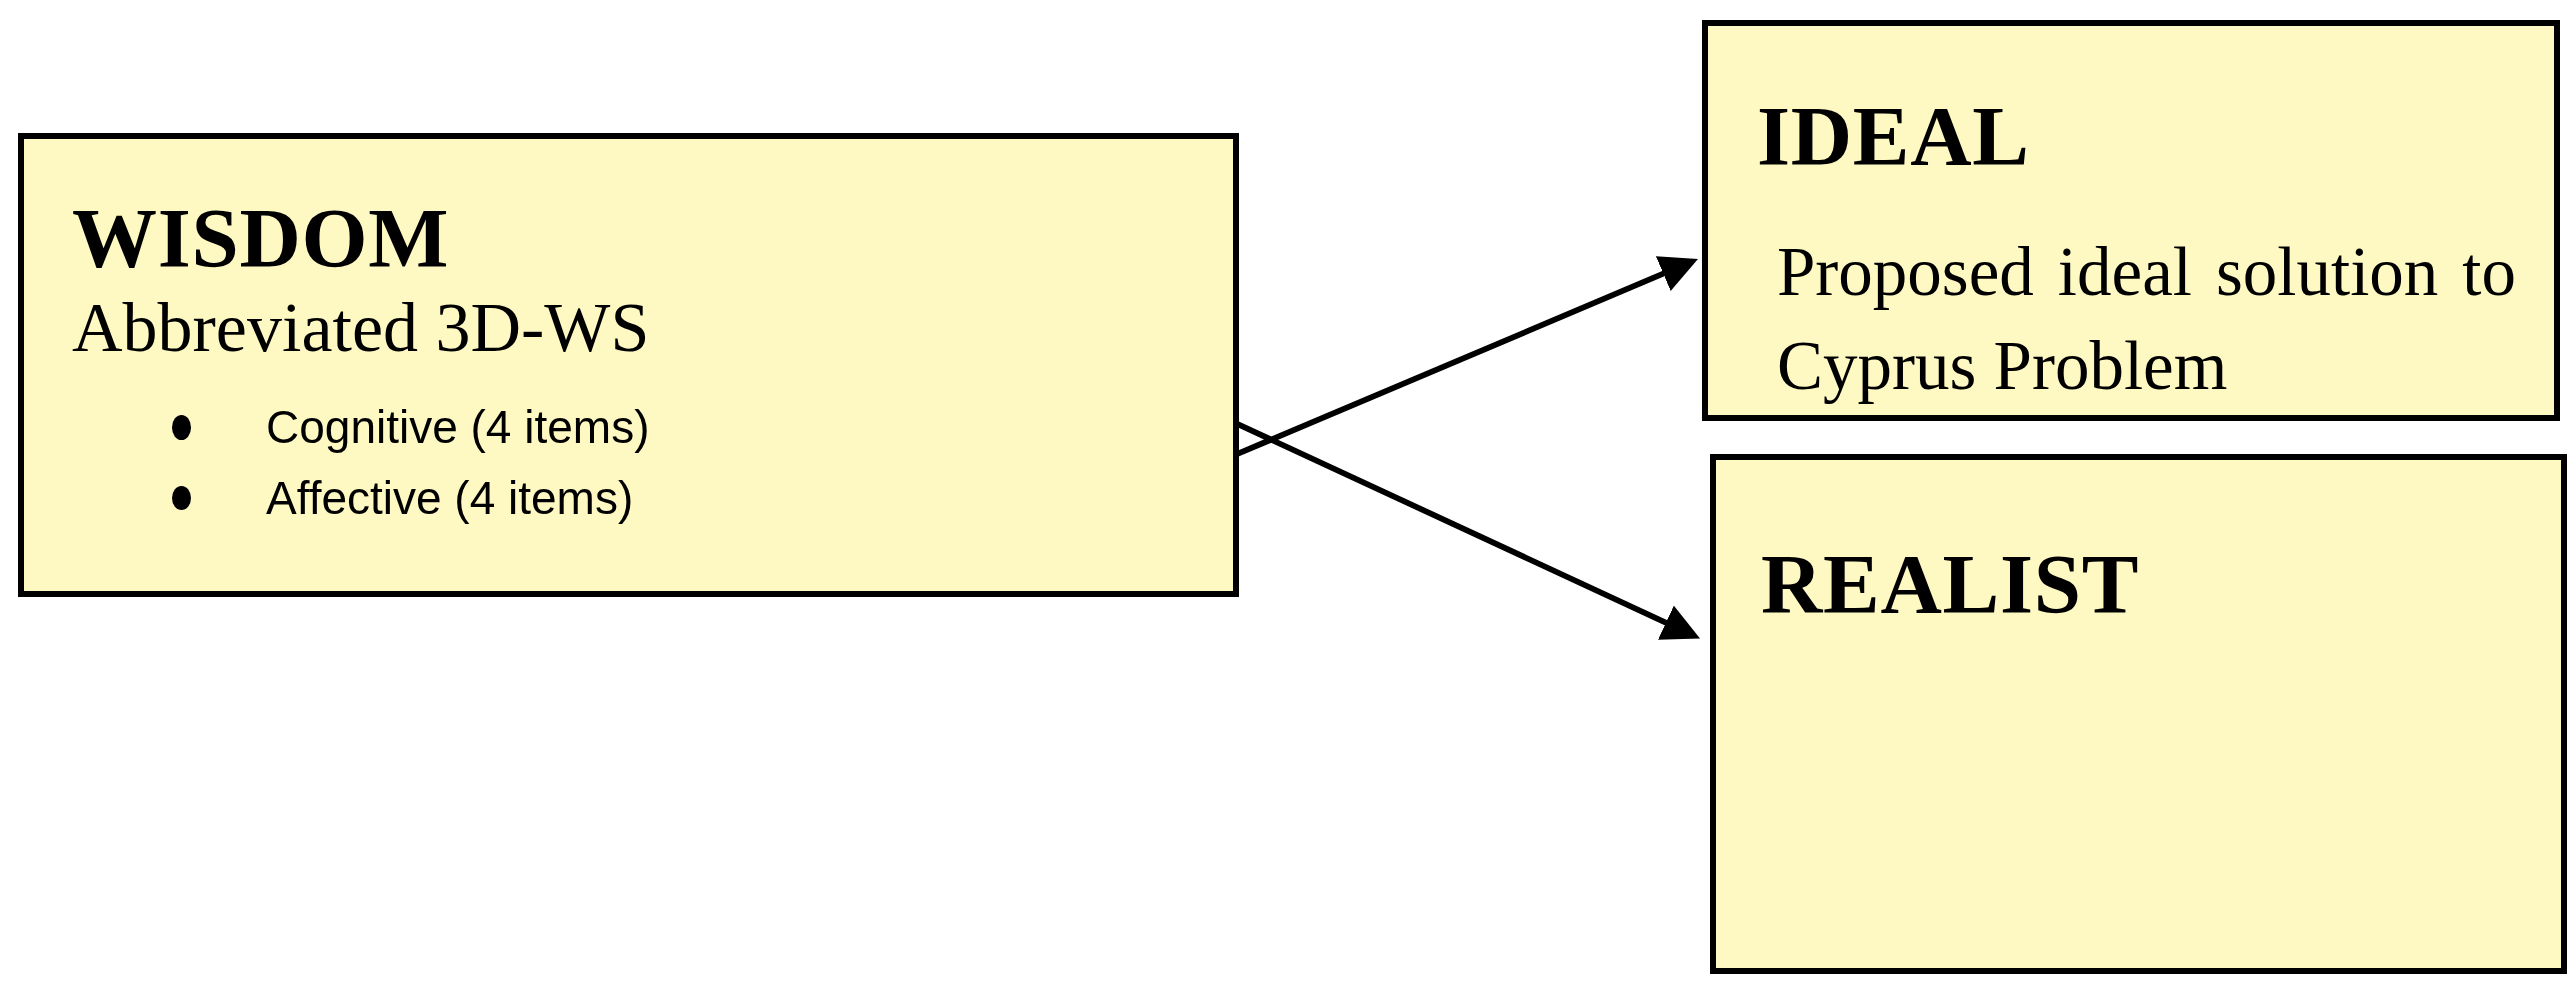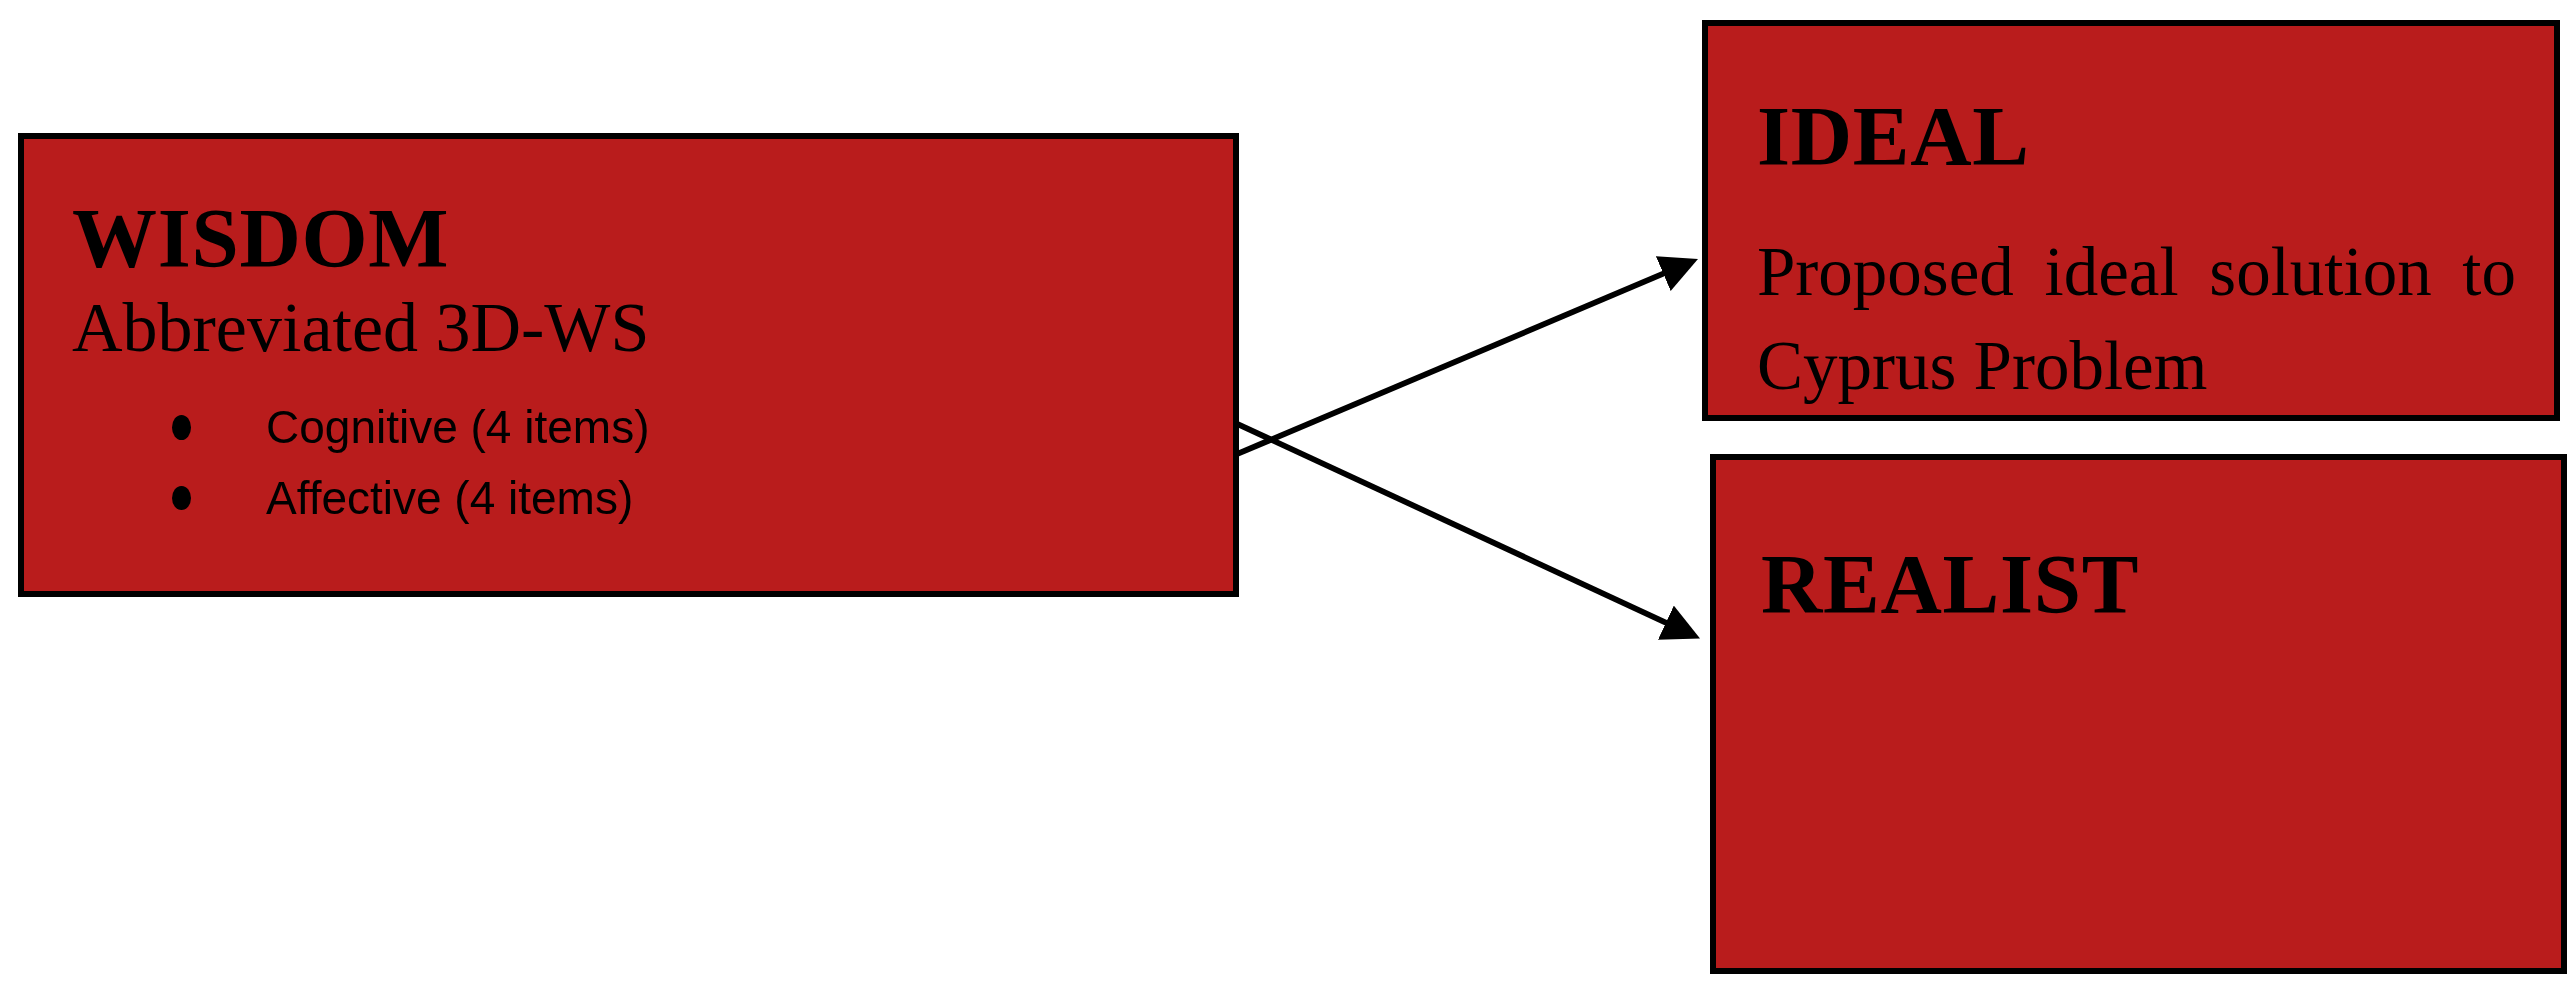--- a/index.html
+++ b/index.html
@@ -12,21 +12,21 @@
     width: 2576px;
     height: 987px;
     background: #ffffff;
     overflow: hidden;
     color: #000000;
   }
   .box {
     position: absolute;
     box-sizing: border-box;
     border: 6.5px solid #000000;
-    background: #b91c1c;
+    background: #fef9c3;
   }
   #wisdom-box {
     left: 18px; top: 133px;
     width: 1221px; height: 464px;
     padding: 51px 29px 0 48px;
   }
   #ideal-box {
     left: 1702px; top: 19.5px;
     width: 858px; height: 401px;
     padding: 62px 38px 0 49px;
@@ -48,20 +48,21 @@
     font-family: "Liberation Serif", serif;
     font-size: 70px;
     line-height: 1.15;
     white-space: nowrap;
   }
   .box-body {
     font-family: "Liberation Serif", serif;
     font-size: 69px;
     line-height: 1.36;
     text-align: justify;
+    margin-left: 20px;
   }
   #ideal-box .box-body { margin-top: 41px; }
   #realist-box .box-body { margin-top: 45px; }
   ul.bullet-list {
     list-style: none;
     margin: 33px 0 0 0;
     padding: 0;
   }
   ul.bullet-list li {
     display: flex;

